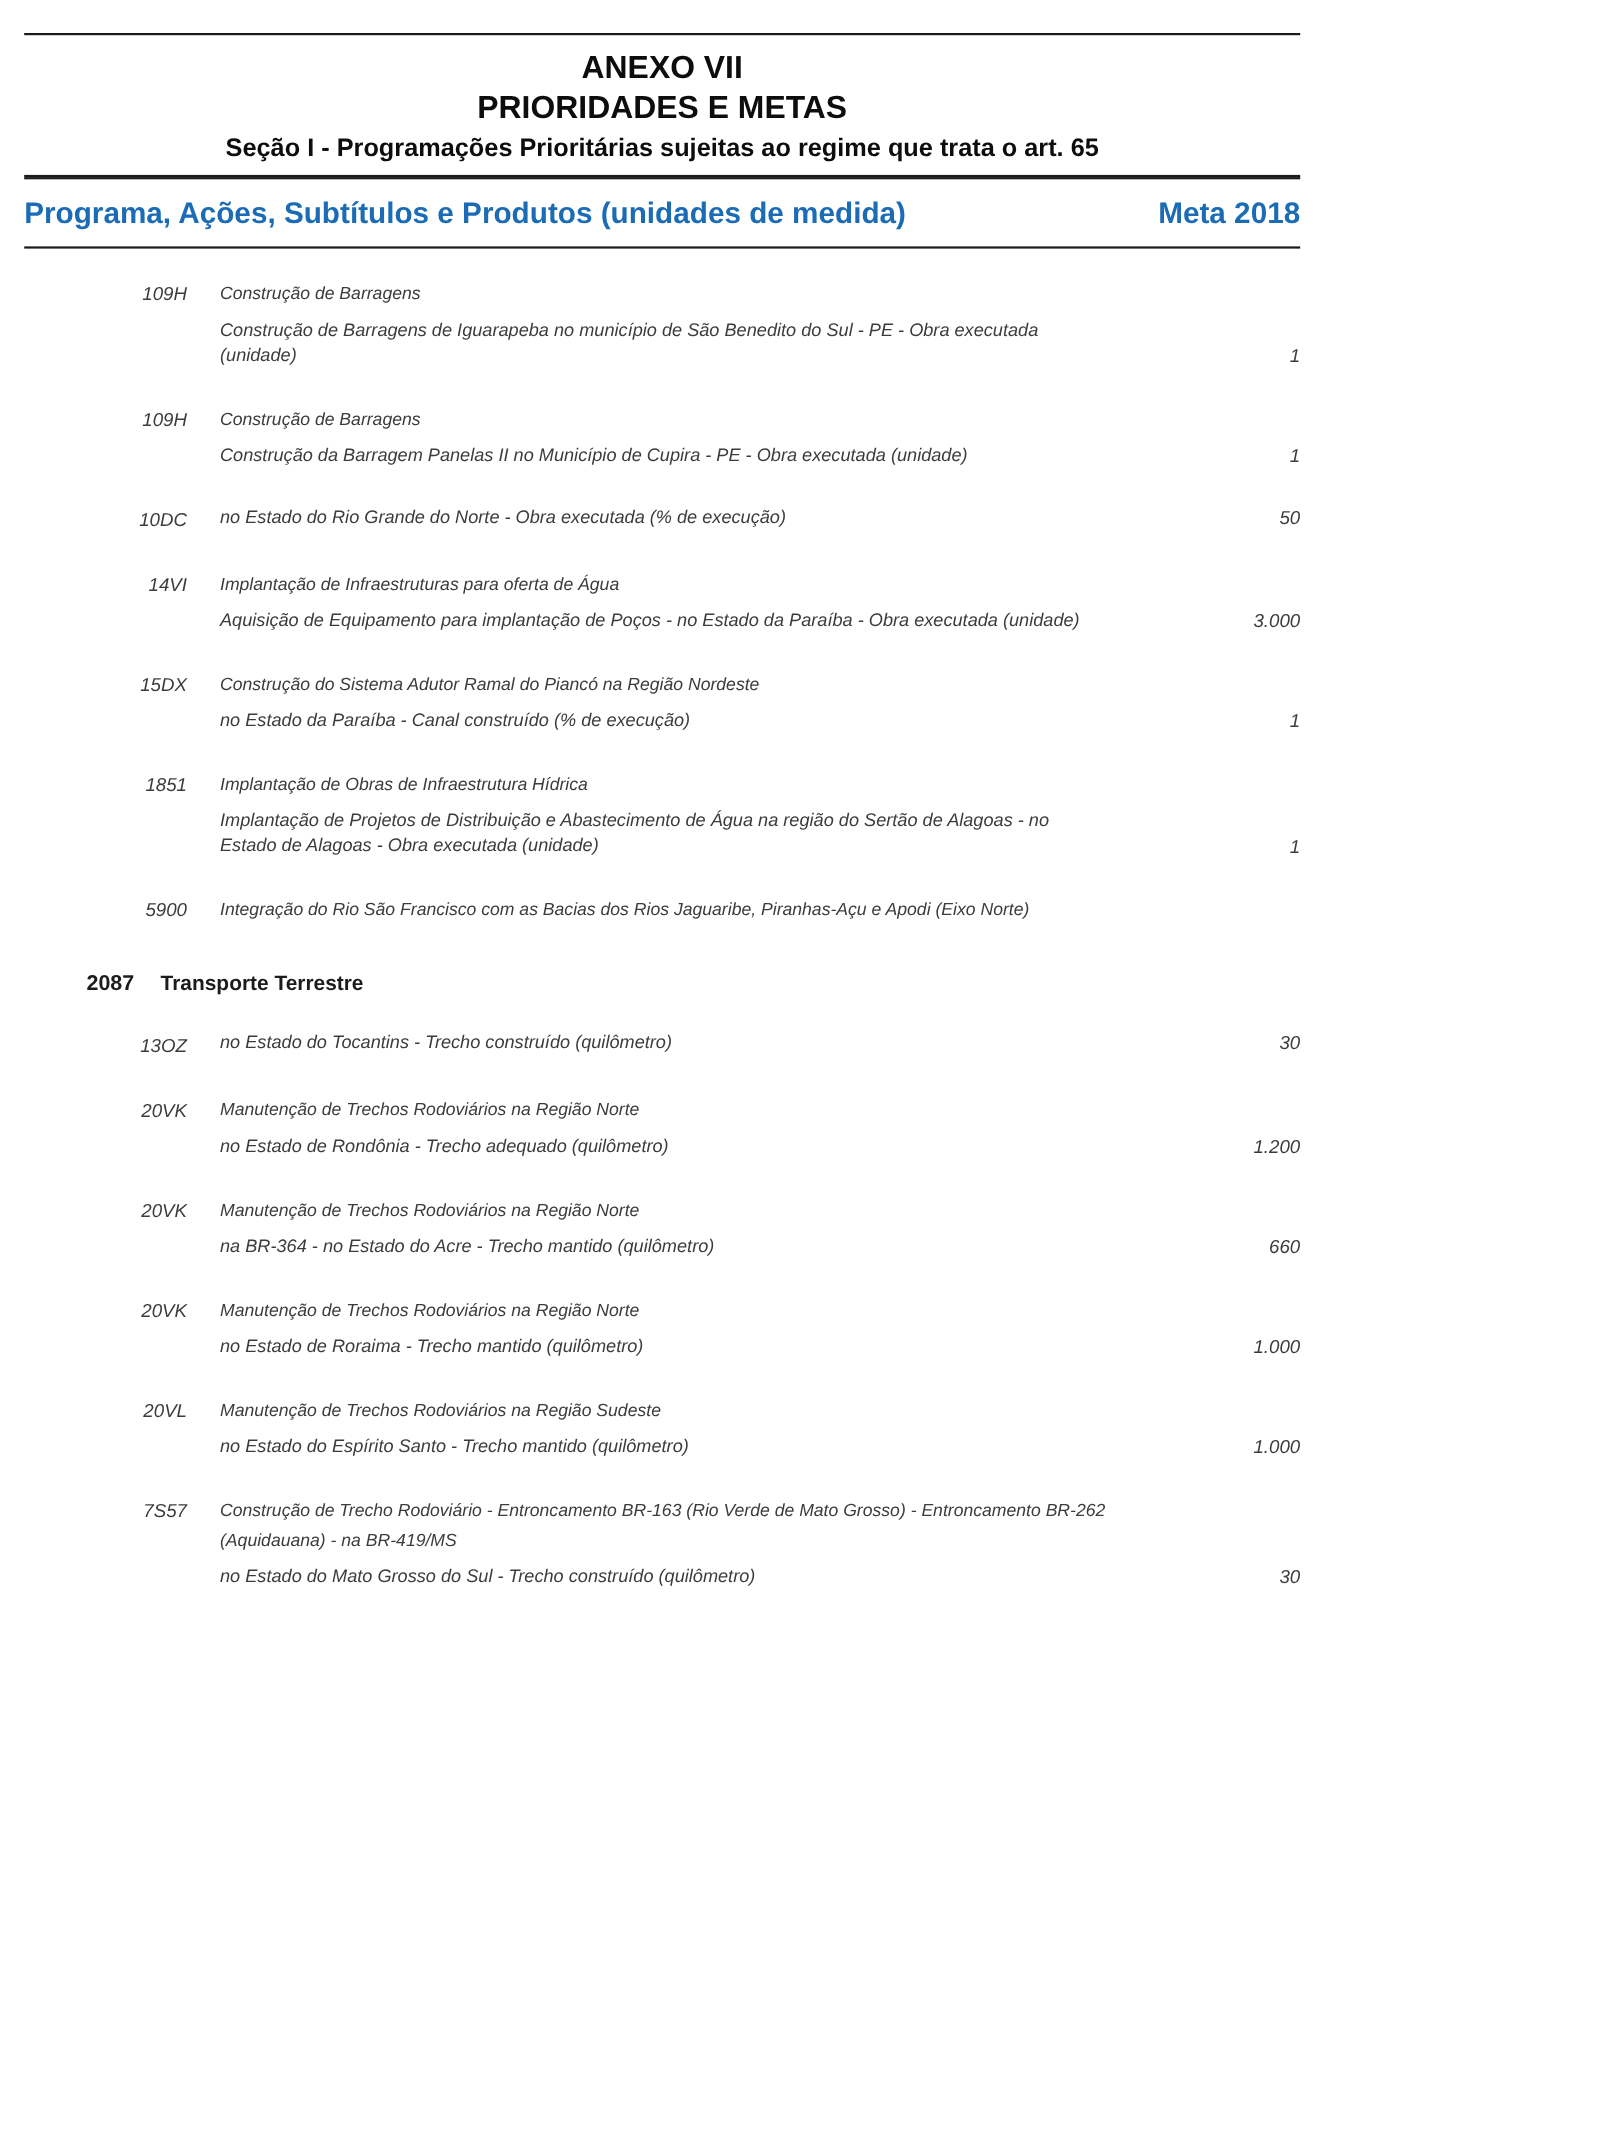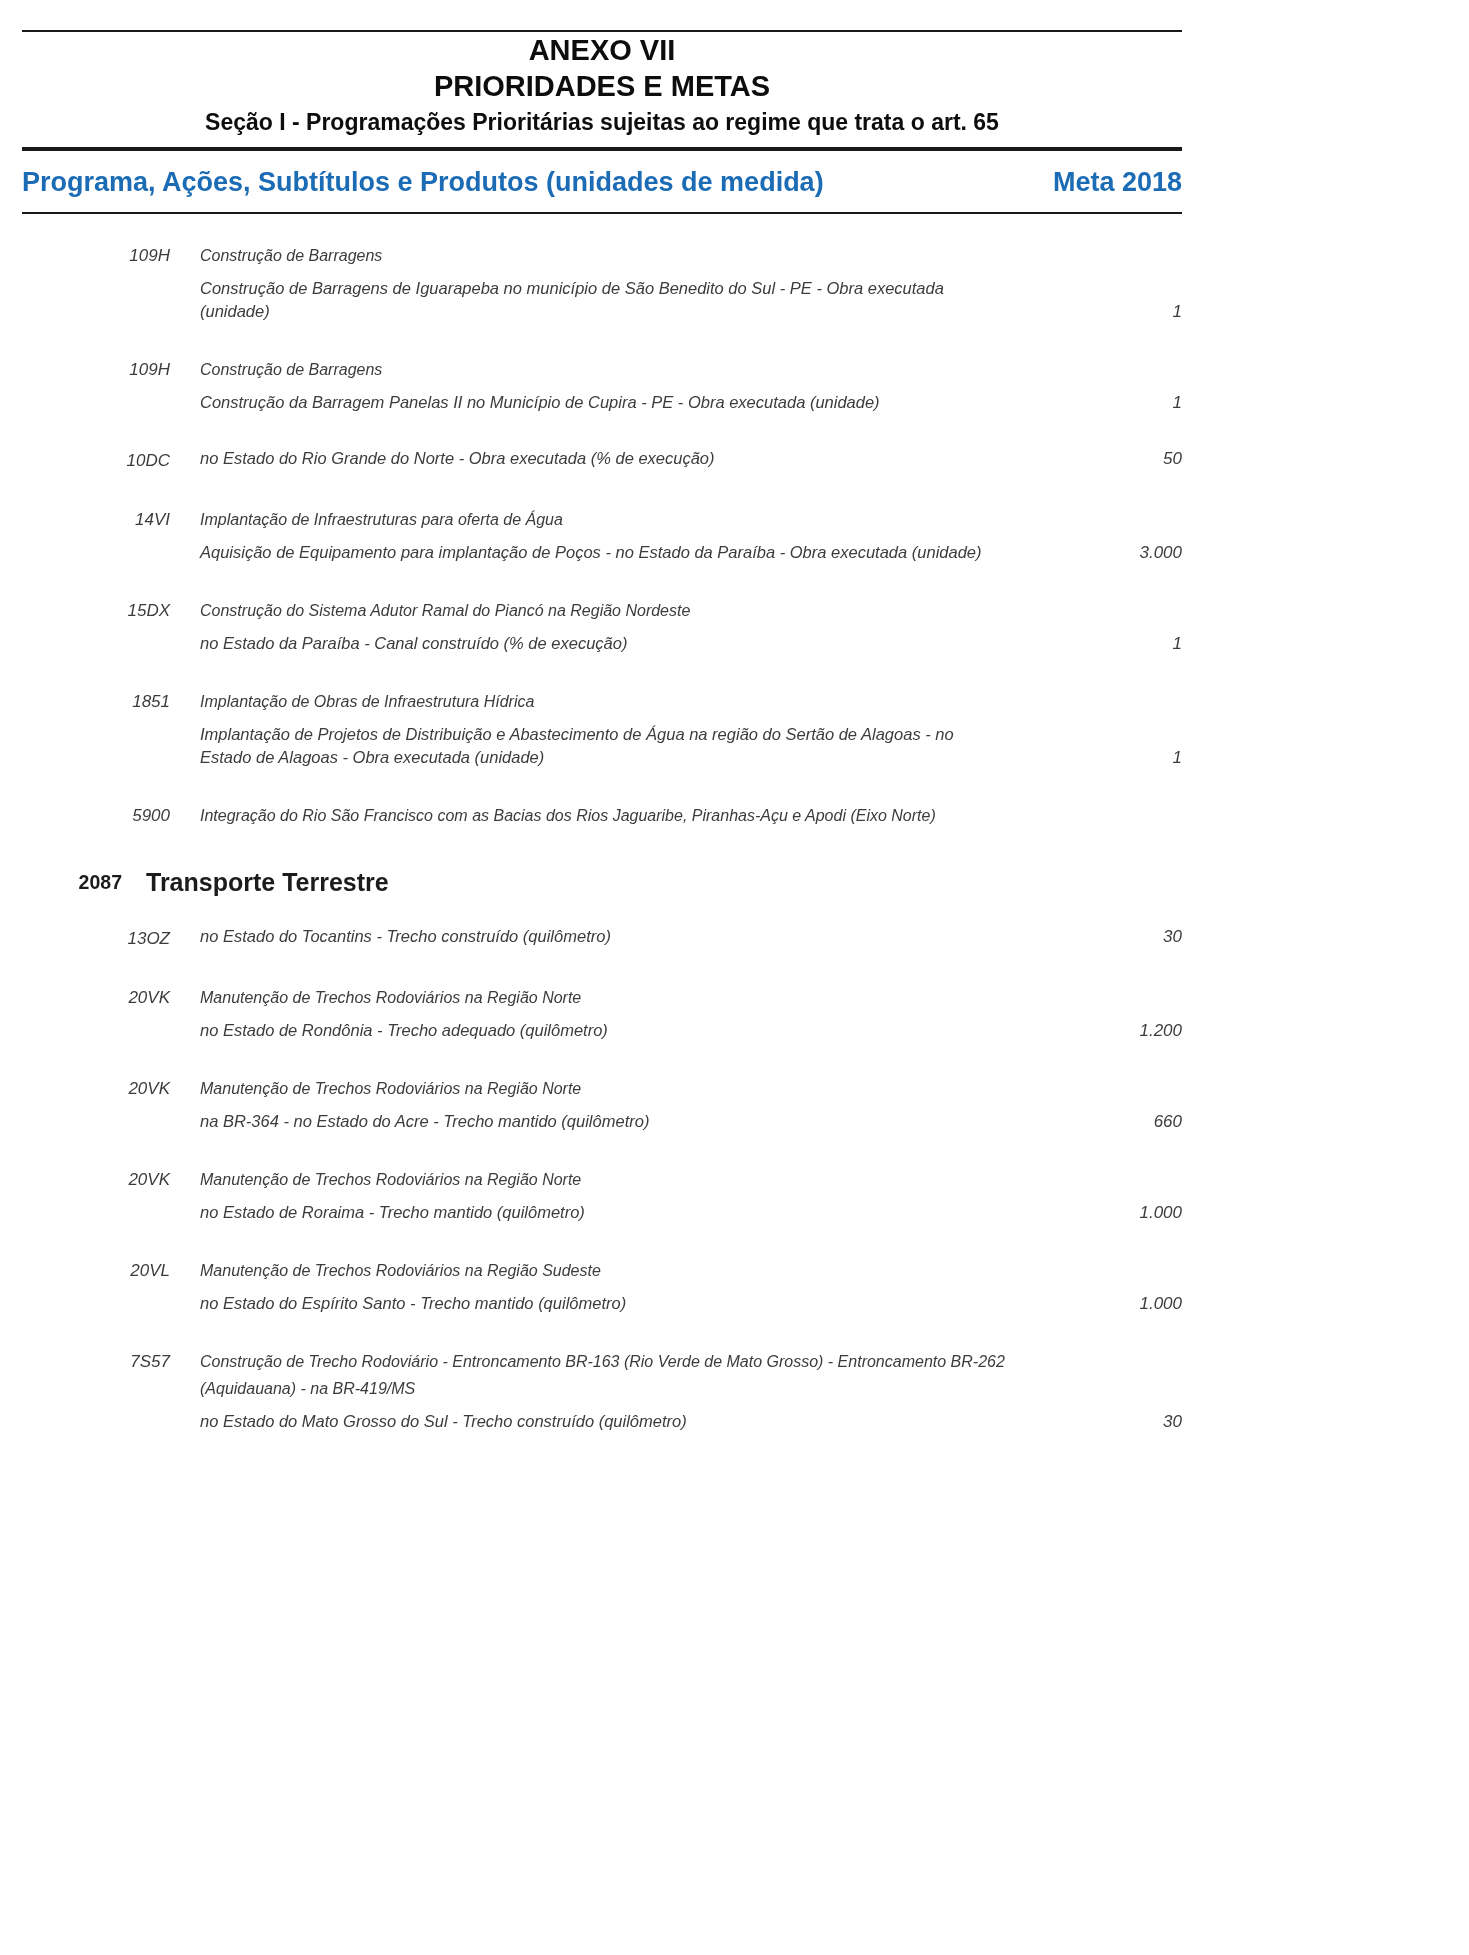--- a/index.html
+++ b/index.html
@@ -13,21 +13,21 @@
   }
   .page {
     position:absolute;
     left:22px; top:0;
     width:1160px;
   }
   .top-rule {
     margin-top:30px;
     border-top:2px solid #1a1a1a;
   }
-  .doc-header { text-align:center; }
+  .doc-header { text-align:center; padding-top:12px; }
   .h1 {
     font-weight:bold;
     font-size:29px;
     line-height:36px;
     color:#0d0d0d;
   }
   .h2 {
     font-weight:bold;
     font-size:23px;
     line-height:30px;
@@ -102,21 +102,21 @@
     flex:0 0 100px;
     text-align:right;
     font-weight:bold;
     font-size:19.5px;
     line-height:25px;
     color:#1c1c1c;
   }
   .ptitle {
     padding-left:24px;
     font-weight:bold;
-    font-size:25px;
+    font-size:19px;
     line-height:25px;
     color:#1c1c1c;
   }
 </style>
 </head>
 <body>
 
 <div class="page">
 
   <div class="top-rule"></div>

